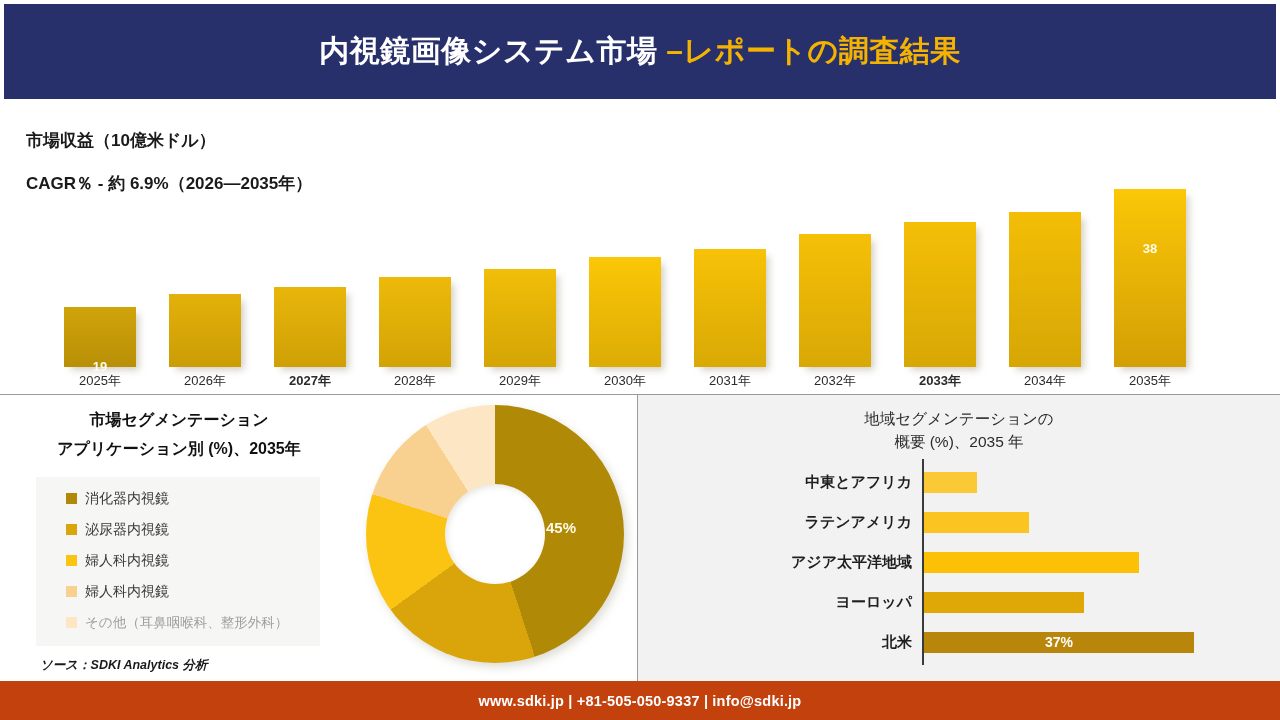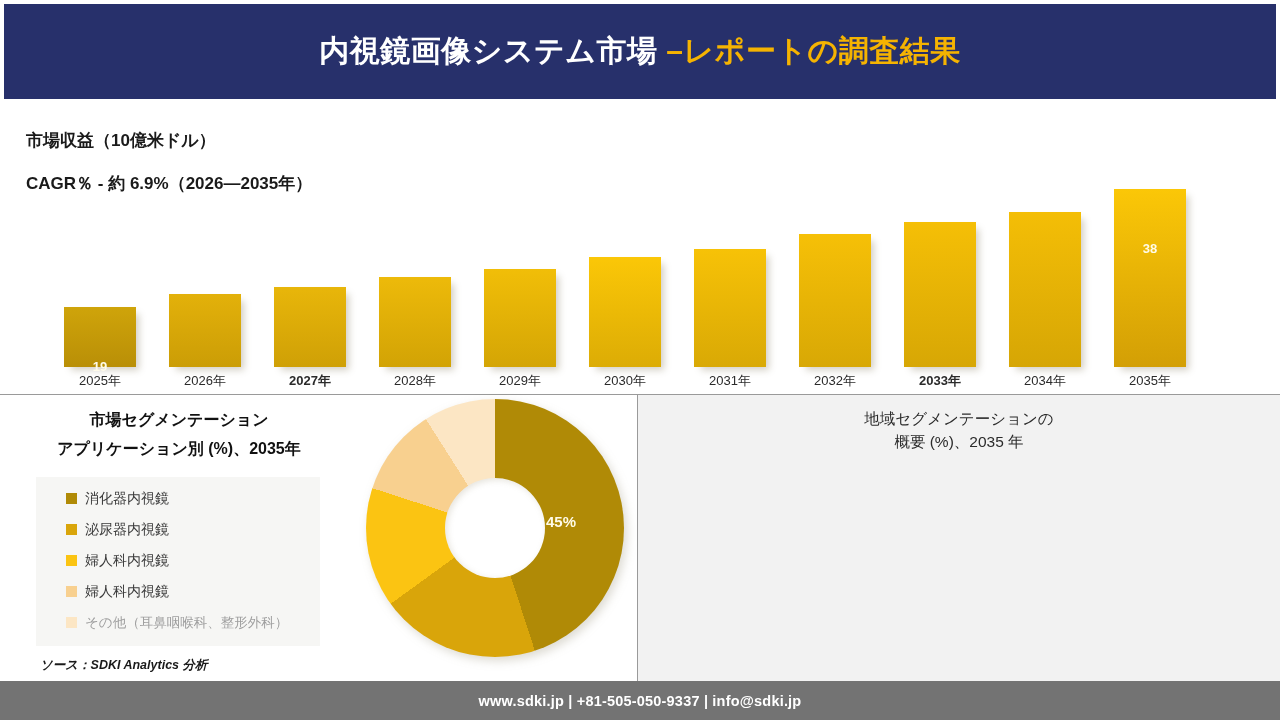--- a/index.html
+++ b/index.html
@@ -152,21 +152,21 @@
     left: 40px; top: 262px;
     font-size: 12.5px;
     font-style: italic;
     font-weight: bold;
     color: #1a1a1a;
     white-space: nowrap;
   }
 
   .donut-wrap {
     position: absolute;
-    left: 366px; top: 4px;
+    left: 366px; top: 10px;
     width: 258px; height: 258px;
   }
   .donut {
     position: absolute;
     left: 0; top: 0;
     width: 258px; height: 258px;
     border-radius: 50%;
     filter: drop-shadow(3px 4px 5px rgba(120,110,80,0.25));
   }
   .donut-hole {
@@ -240,21 +240,21 @@
     font-size: 14px;
     font-weight: bold;
     color: #ffffff;
   }
 
   
   .footer-band {
     position: absolute;
     left: 0; top: 681px;
     width: 1280px; height: 39px;
-    background: #737373;
+    background: #c2410c;
     display: flex;
     align-items: center;
     justify-content: center;
   }
   .footer-text {
     color: #ffffff;
     font-size: 14.5px;
     font-weight: bold;
     letter-spacing: 0.2px;
   }
@@ -364,19 +364,44 @@
       <div class="donut-hole"></div>
       <div class="donut-label">45%</div>
     </div>
   </div>
 
   <div class="panel-right">
     <div class="region-title">
       <div>地域セグメンテーションの</div>
       <div>概要 (%)、2035 年</div>
     </div>
+    <div class="region-chart" id="region-chart">
+      <div class="region-axis"></div>
+    <div class="region-row" style="top: 6px;">
+          <div class="region-name">中東とアフリカ</div>
+          <div class="region-bar" style="width: 53px; background: rgb(251, 201, 54);"></div>
+        </div>
+        <div class="region-row" style="top: 46px;">
+          <div class="region-name">ラテンアメリカ</div>
+          <div class="region-bar" style="width: 105px; background: rgb(251, 196, 32);"></div>
+        </div>
+        <div class="region-row" style="top: 86px;">
+          <div class="region-name">アジア太平洋地域</div>
+          <div class="region-bar" style="width: 215px; background: rgb(252, 193, 6);"></div>
+        </div>
+        <div class="region-row" style="top: 126px;">
+          <div class="region-name">ヨーロッパ</div>
+          <div class="region-bar" style="width: 160px; background: rgb(224, 168, 6);"></div>
+        </div>
+        <div class="region-row" style="top: 166px;">
+          <div class="region-name">北米</div>
+          <div class="region-bar" style="width: 270px; background: rgb(184, 134, 11);">
+            <span class="region-value">37%</span>
+          </div>
+        </div>
+      </div>
   </div>
 
   <div class="footer-band">
     <div class="footer-text">www.sdki.jp | +81-505-050-9337 | info@sdki.jp</div>
   </div>
 
 </div>
 
 </body></html>

